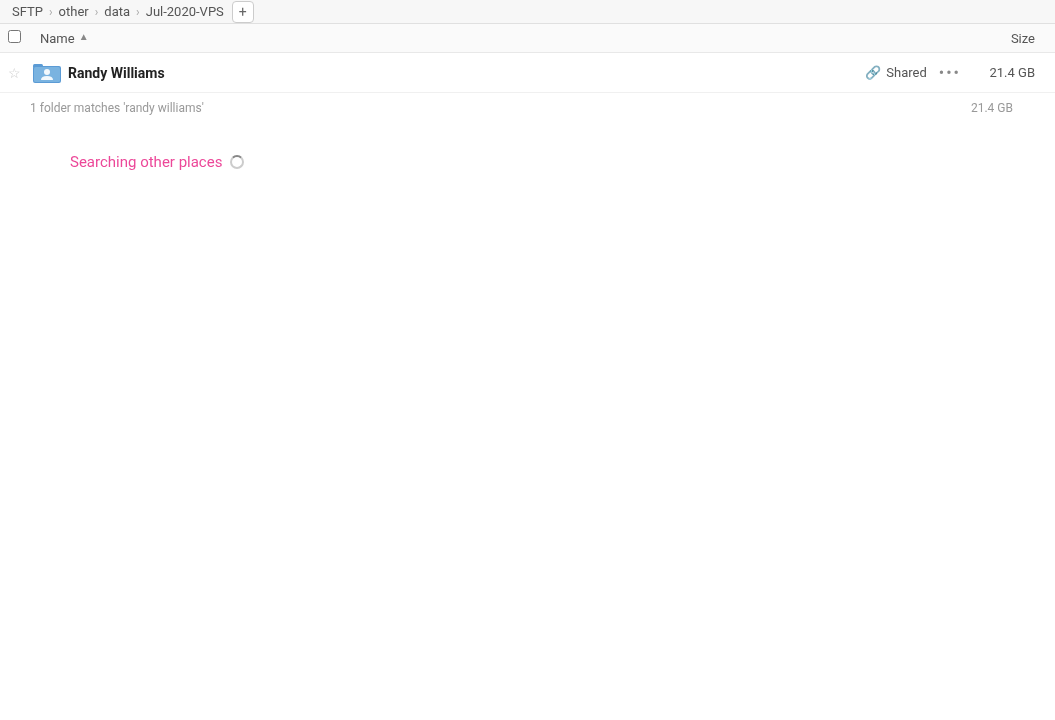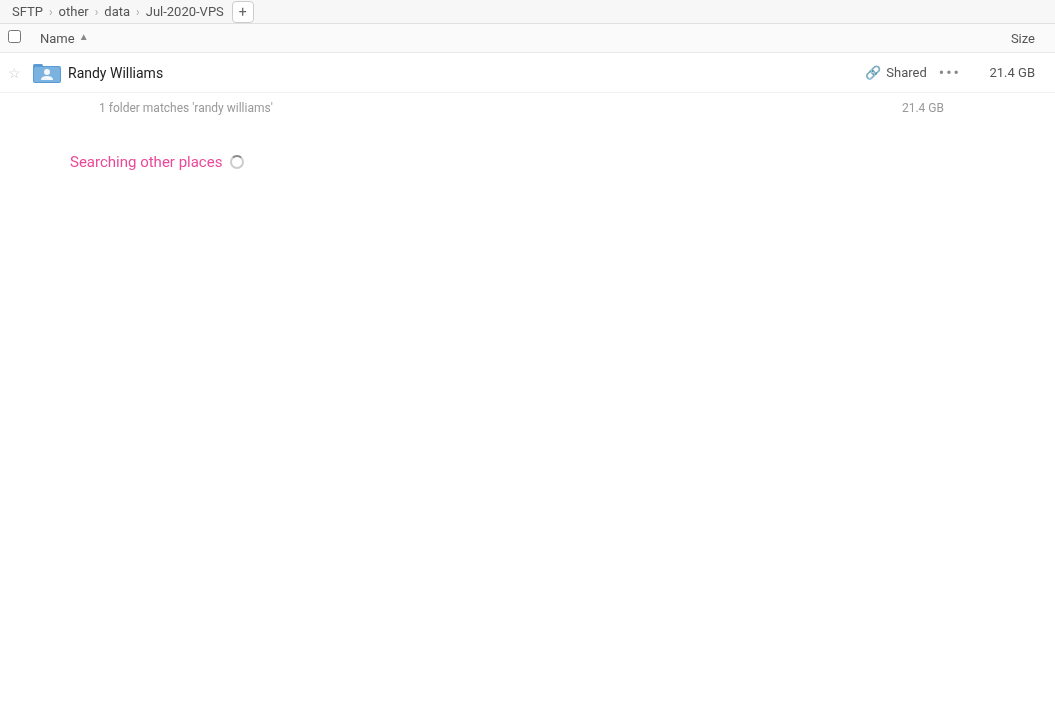--- a/index.html
+++ b/index.html
@@ -103,20 +103,21 @@
       width: 32px;
       display: flex;
       align-items: center;
       justify-content: center;
     }
     .file-row-name {
       flex: 1;
       font-size: 14px;
       color: #222;
       padding-left: 4px;
+      font-weight: bold;
     }
     .file-row-shared {
       display: flex;
       align-items: center;
       gap: 5px;
       color: #555;
       font-size: 13px;
       margin-right: 12px;
     }
     .file-row-more {
@@ -129,21 +130,21 @@
     .file-row-size {
       width: 70px;
       text-align: right;
       font-size: 13px;
       color: #555;
       padding-right: 12px;
     }
 
     
     .search-info {
-      padding: 8px 99px;
+      padding: 8px 30px;
       font-size: 12px;
       color: #999;
     }
 
     
     .searching-section {
       padding: 30px 70px 10px;
       display: flex;
       align-items: center;
       gap: 8px;

